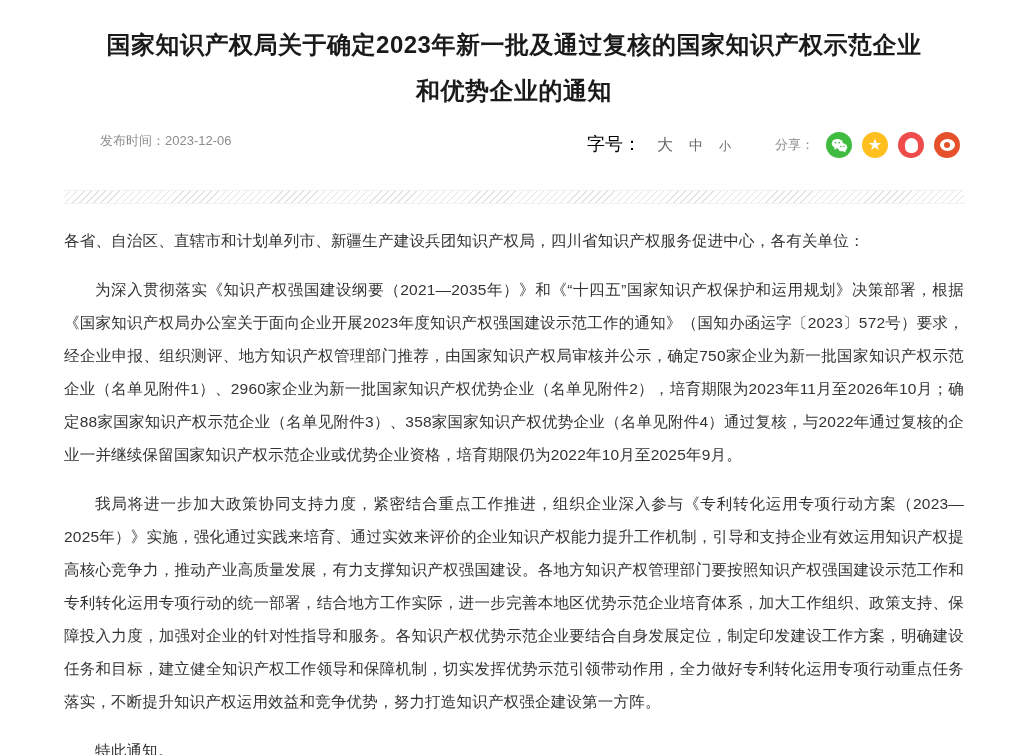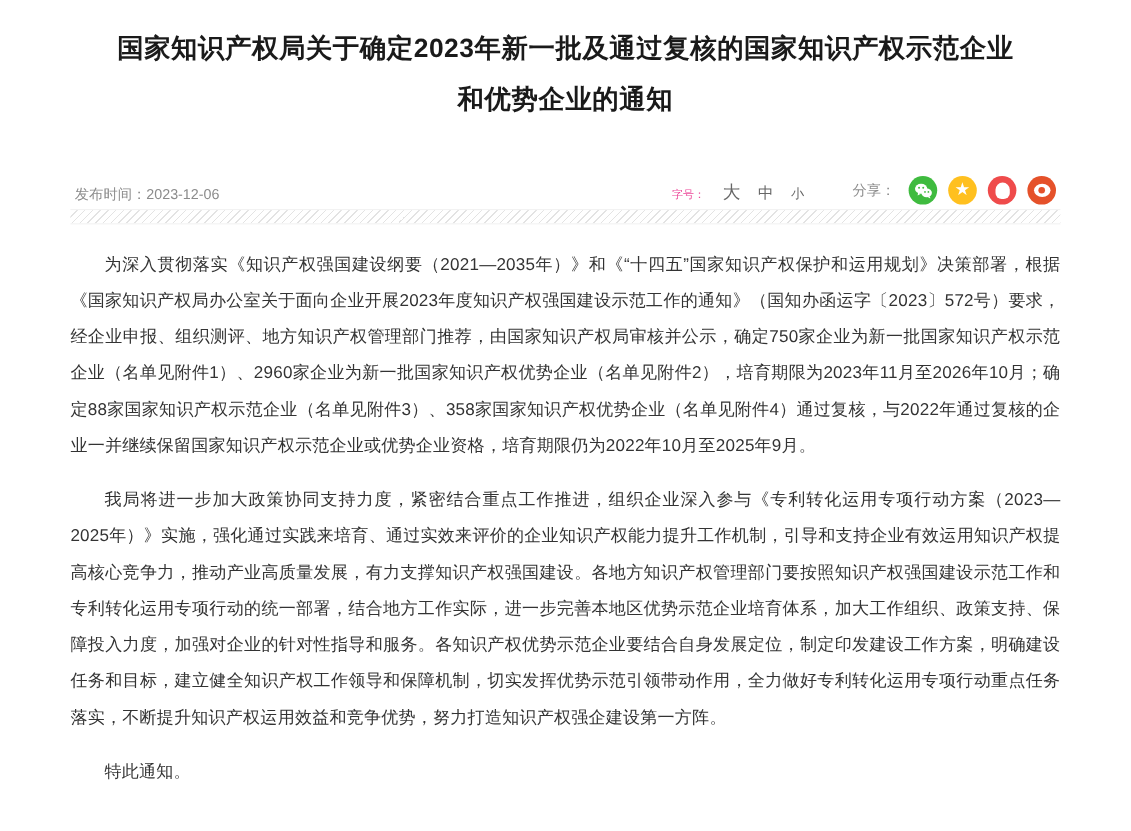--- a/index.html
+++ b/index.html
@@ -26,43 +26,44 @@
     padding: 22px 40px 4px 40px;
     font-size: 24px;
     line-height: 46px;
     font-weight: bold;
     color: #1a1a1a;
     text-align: center;
     letter-spacing: 0.5px;
   }
   .meta-bar {
     display: flex;
-    align-items: flex-end;
+    align-items: flex-start;
     height: 54px;
     padding: 0 4px;
     margin-top: 14px;
     font-size: 13px;
     color: #8c8c8c;
+    margin-left: 32px;
   }
   .publish-time {
     flex: 0 0 auto;
     white-space: nowrap;
   }
   .meta-spacer-left {
     flex: 1 1 auto;
   }
   .fontsize-group {
     display: flex;
     align-items: baseline;
     gap: 16px;
     white-space: nowrap;
   }
   .fontsize-label {
-    color: #ec4899;
-    font-size: 10px;
+    color: #000000;
+    font-size: 18px;
   }
   .fs-opt {
     color: #666666;
     cursor: pointer;
   }
   .fs-large { font-size: 16px; }
   .fs-mid { font-size: 14px; }
   .fs-small { font-size: 12px; }
   .meta-spacer-mid {
     flex: 0 0 44px;
@@ -193,18 +194,19 @@
 
       <span class="share-icon icon-weibo">
         <span class="weibo-eye"></span>
       </span>
     </span>
   </div>
 
   <div class="hatch-divider"></div>
 
   <div class="body-text">
+    <p>各省、自治区、直辖市和计划单列市、新疆生产建设兵团知识产权局，四川省知识产权服务促进中心，各有关单位：</p>
     <p class="indent">为深入贯彻落实《知识产权强国建设纲要（2021—2035年）》和《“十四五”国家知识产权保护和运用规划》决策部署，根据《国家知识产权局办公室关于面向企业开展2023年度知识产权强国建设示范工作的通知》（国知办函运字〔2023〕572号）要求，经企业申报、组织测评、地方知识产权管理部门推荐，由国家知识产权局审核并公示，确定750家企业为新一批国家知识产权示范企业（名单见附件1）、2960家企业为新一批国家知识产权优势企业（名单见附件2），培育期限为2023年11月至2026年10月；确定88家国家知识产权示范企业（名单见附件3）、358家国家知识产权优势企业（名单见附件4）通过复核，与2022年通过复核的企业一并继续保留国家知识产权示范企业或优势企业资格，培育期限仍为2022年10月至2025年9月。</p>
     <p class="indent">我局将进一步加大政策协同支持力度，紧密结合重点工作推进，组织企业深入参与《专利转化运用专项行动方案（2023—2025年）》实施，强化通过实践来培育、通过实效来评价的企业知识产权能力提升工作机制，引导和支持企业有效运用知识产权提高核心竞争力，推动产业高质量发展，有力支撑知识产权强国建设。各地方知识产权管理部门要按照知识产权强国建设示范工作和专利转化运用专项行动的统一部署，结合地方工作实际，进一步完善本地区优势示范企业培育体系，加大工作组织、政策支持、保障投入力度，加强对企业的针对性指导和服务。各知识产权优势示范企业要结合自身发展定位，制定印发建设工作方案，明确建设任务和目标，建立健全知识产权工作领导和保障机制，切实发挥优势示范引领带动作用，全力做好专利转化运用专项行动重点任务落实，不断提升知识产权运用效益和竞争优势，努力打造知识产权强企建设第一方阵。</p>
     <p class="indent">特此通知。</p>
   </div>
 
 </div>
 
 </body></html>

